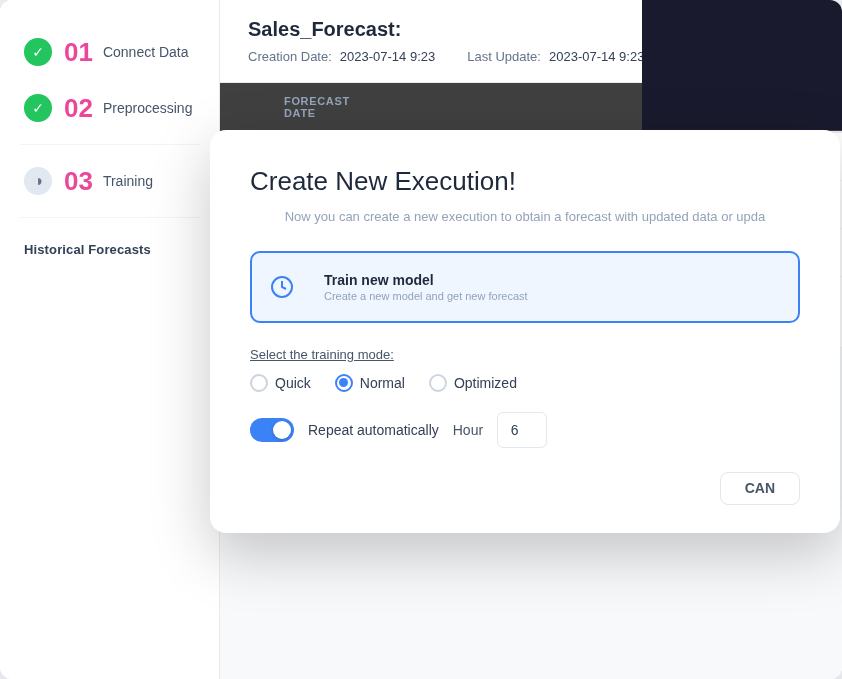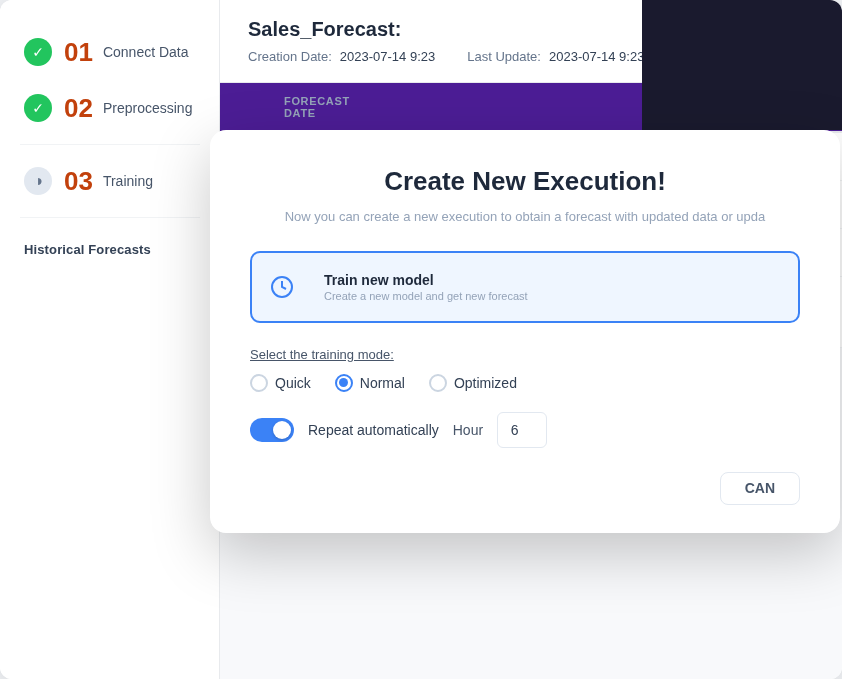--- a/index.html
+++ b/index.html
@@ -50,21 +50,21 @@
       color: #fff;
     }
     .step-icon.half {
       background: #e2e8f0;
       color: #64748b;
       font-size: 16px;
     }
     .step-number {
       font-size: 26px;
       font-weight: 700;
-      color: #c2410c;
+      color: #ec4899;
       line-height: 1;
       text-align: right;
     }
     .step-label {
       font-size: 14px;
       color: #475569;
       font-weight: 500;
     }
     .step-group {
       display: flex;
@@ -133,21 +133,21 @@
       background: #1a1a2e;
       border-radius: 0 8px 0 0;
     }
 
     
     .forecast-table {
       width: 100%;
       border-collapse: collapse;
     }
     .table-header {
-      background: #4c1d95;
+      background: #404040;
       border-bottom: 2px solid #e8eaed;
     }
     .table-header th {
       padding: 12px 16px;
       text-align: left;
       font-size: 11px;
       font-weight: 700;
       color: #94a3b8;
       letter-spacing: 0.06em;
       text-transform: uppercase;
@@ -216,23 +216,22 @@
       width: 630px;
       background: #fff;
       border-radius: 16px;
       box-shadow: 0 20px 60px rgba(0,0,0,0.22);
       padding: 36px 40px 28px;
       z-index: 200;
     }
 
     .modal-title {
       font-size: 26px;
-      font-weight: 700;
+      font-weight: 400;
       color: #1e293b;
-      text-align: center;
       margin-bottom: 10px;
     }
     .modal-subtitle {
       font-size: 13px;
       color: #94a3b8;
       text-align: center;
       margin-bottom: 24px;
       line-height: 1.5;
     }
 

